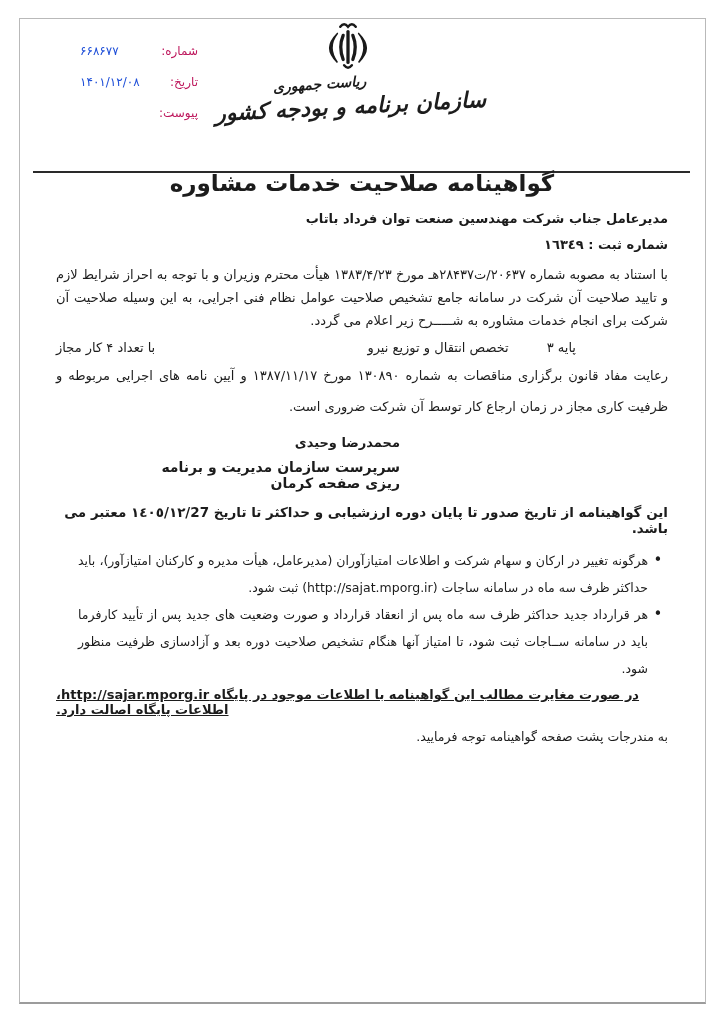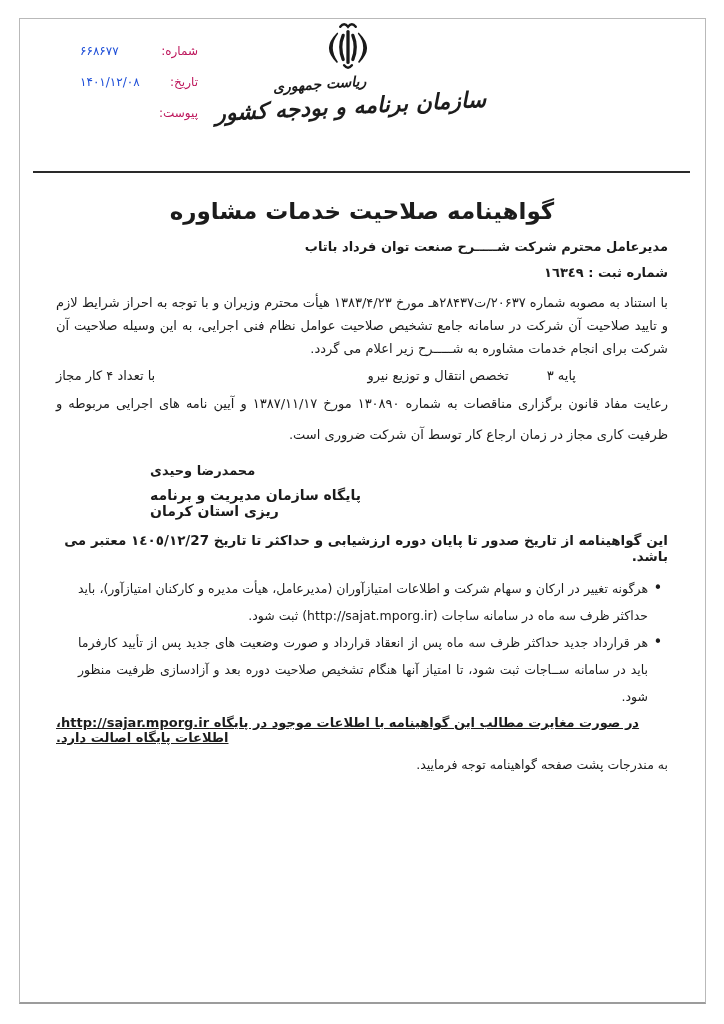--- a/index.html
+++ b/index.html
@@ -17,31 +17,31 @@
   .meta-value{color:#1d4ed8;letter-spacing:.5px;}
 
   .letterhead{position:absolute;left:215px;top:18px;width:265px;text-align:center;}
   .emblem{display:block;margin:0 auto;}
   .presidency{font-size:14px;font-weight:bold;font-style:italic;margin-top:2px;transform:translateX(-28px) rotate(-4deg);}
   .orgname{font-size:22px;font-weight:bold;font-style:italic;margin-top:2px;white-space:nowrap;transform:rotate(-3deg);}
 
   .rule{position:absolute;top:171px;left:33px;width:657px;border-top:2px solid #2a2a2a;}
 
   
-  .content{position:absolute;top:196px;left:56px;width:612px;direction:rtl;}
+  .content{position:absolute;top:168px;left:56px;width:612px;direction:rtl;}
   .title{text-align:center;font-size:23px;font-weight:bold;margin:2px 0 10px;}
   .recipient{font-weight:bold;font-size:13px;line-height:25.5px;}
   .recipient .name{white-space:pre-wrap;}
   .recipient .nid{font-size:15px;}
   .intro{text-align:justify;font-size:13px;line-height:23px;margin-top:6px;}
   .grade-row{display:flex;align-items:baseline;font-size:13px;margin-top:8px;padding-right:92px;}
   .grade-row .specialty{margin-right:38px;}
   .grade-row .spacer{flex:1;}
   .law{text-align:justify;font-size:13px;line-height:31px;margin-top:5px;}
-  .signature{width:250px;margin:13px 268px 0 0;text-align:left;}
+  .signature{width:250px;margin:13px 268px 0 0;text-align:right;}
   .sig-name{font-weight:bold;font-size:13px;margin-bottom:9px;}
   .sig-title{font-weight:bold;font-size:14px;}
   .validity{font-weight:bold;font-size:13.5px;margin-top:13px;}
   .notes{margin-top:11px;}
   .note{display:flex;font-size:12.5px;line-height:27px;}
   .note .bullet{flex:none;width:20px;text-align:center;font-size:15px;}
   .note .note-text{flex:1;text-align:justify;margin-left:22px;}
   .mismatch{font-weight:bold;font-size:13px;text-decoration:underline;margin-top:5px;text-align:left;}
   .backnote{text-align:right;font-size:12.5px;margin-top:12px;}
 </style>
@@ -83,38 +83,38 @@
     <div class="presidency">ریاست جمهوری</div>
     <div class="orgname">سازمان برنامه و بودجه کشور</div>
   </div>
 
   <div class="rule"></div>
 
   <div class="content">
     <div class="title">گواهینامه صلاحیت خدمات مشاوره</div>
 
     <div class="recipient">
-      <div>مدیرعامل محترم شرکت شـــــرح صنعت توان فرداد باتاب</div>
+      <div>مدیرعامل جناب شرکت مهندسین صنعت توان فرداد باتاب</div>
       <div>شماره ثبت : ١٦٣٤٩</div>
     </div>
 
     <div class="intro">با استناد به مصوبه شماره ۲۰۶۳۷/ت۲۸۴۳۷هـ مورخ ۱۳۸۳/۴/۲۳ هیأت محترم وزیران و با توجه به احراز شرایط لازم و تایید صلاحیت آن شرکت در سامانه جامع تشخیص صلاحیت عوامل نظام فنی اجرایی، به این وسیله صلاحیت آن شرکت برای انجام خدمات مشاوره به شـــــرح زیر اعلام می گردد.</div>
 
     <div class="grade-row">
       <span class="grade">پایه ۳</span>
       <span class="specialty">تخصص انتقال و توزیع نیرو</span>
       <span class="spacer"></span>
       <span class="capacity">با تعداد ۴ کار مجاز</span>
     </div>
 
     <div class="law">رعایت مفاد قانون برگزاری مناقصات به شماره ۱۳۰۸۹۰ مورخ ۱۳۸۷/۱۱/۱۷ و آیین نامه های اجرایی مربوطه و ظرفیت کاری مجاز در زمان ارجاع کار توسط آن شرکت ضروری است.</div>
 
     <div class="signature">
       <div class="sig-name">محمدرضا وحیدی</div>
-      <div class="sig-title">پایگاه سازمان مدیریت و برنامه ریزی استان کرمان</div>
+      <div class="sig-title">سرپرست سازمان مدیریت و برنامه ریزی صفحه کرمان</div>
     </div>
 
     <div class="validity">این گواهینامه از تاریخ صدور تا پایان دوره ارزشیابی و حداکثر تا تاریخ ١٤٠٥/١٢/27 معتبر می باشد.</div>
 
     <div class="notes">
       <div class="note">
         <span class="bullet">•</span>
         <span class="note-text">هرگونه تغییر در ارکان و سهام شرکت و اطلاعات امتیازآوران (مدیرعامل، هیأت مدیره و کارکنان امتیازآور)، باید حداکثر ظرف سه ماه در سامانه ساجات (http://sajat.mporg.ir) ثبت شود.</span>
       </div>
       <div class="note">

